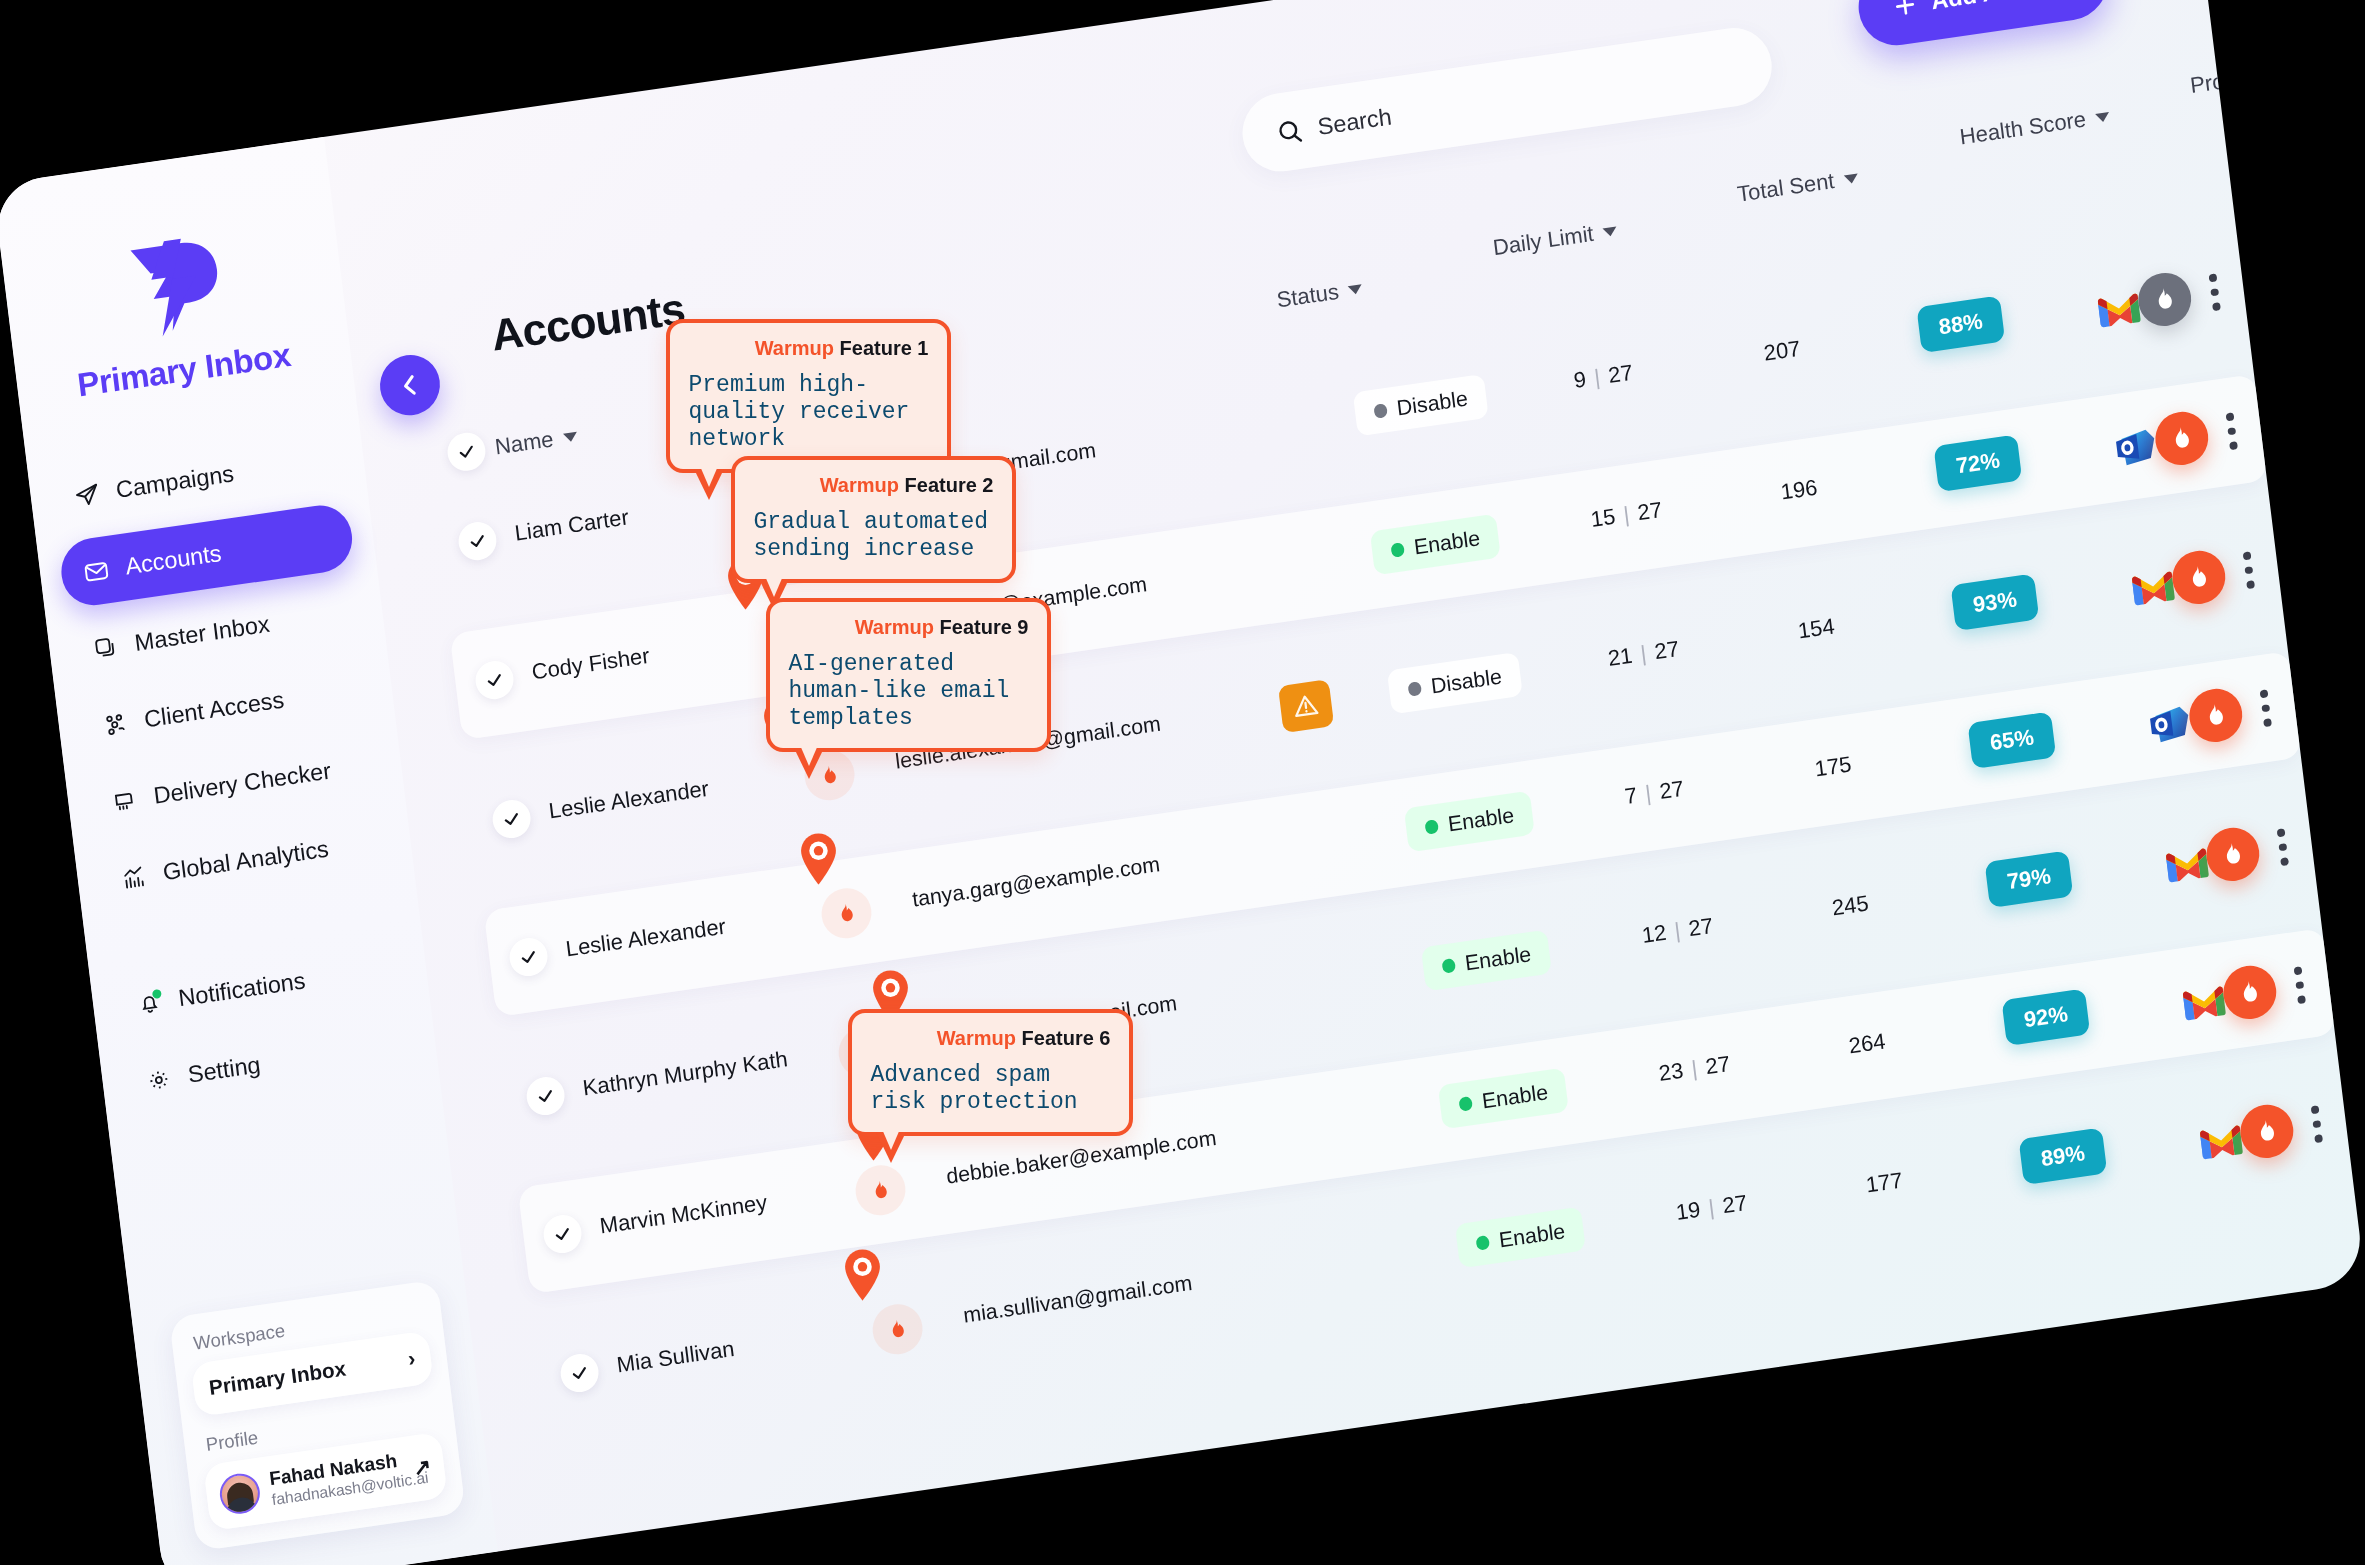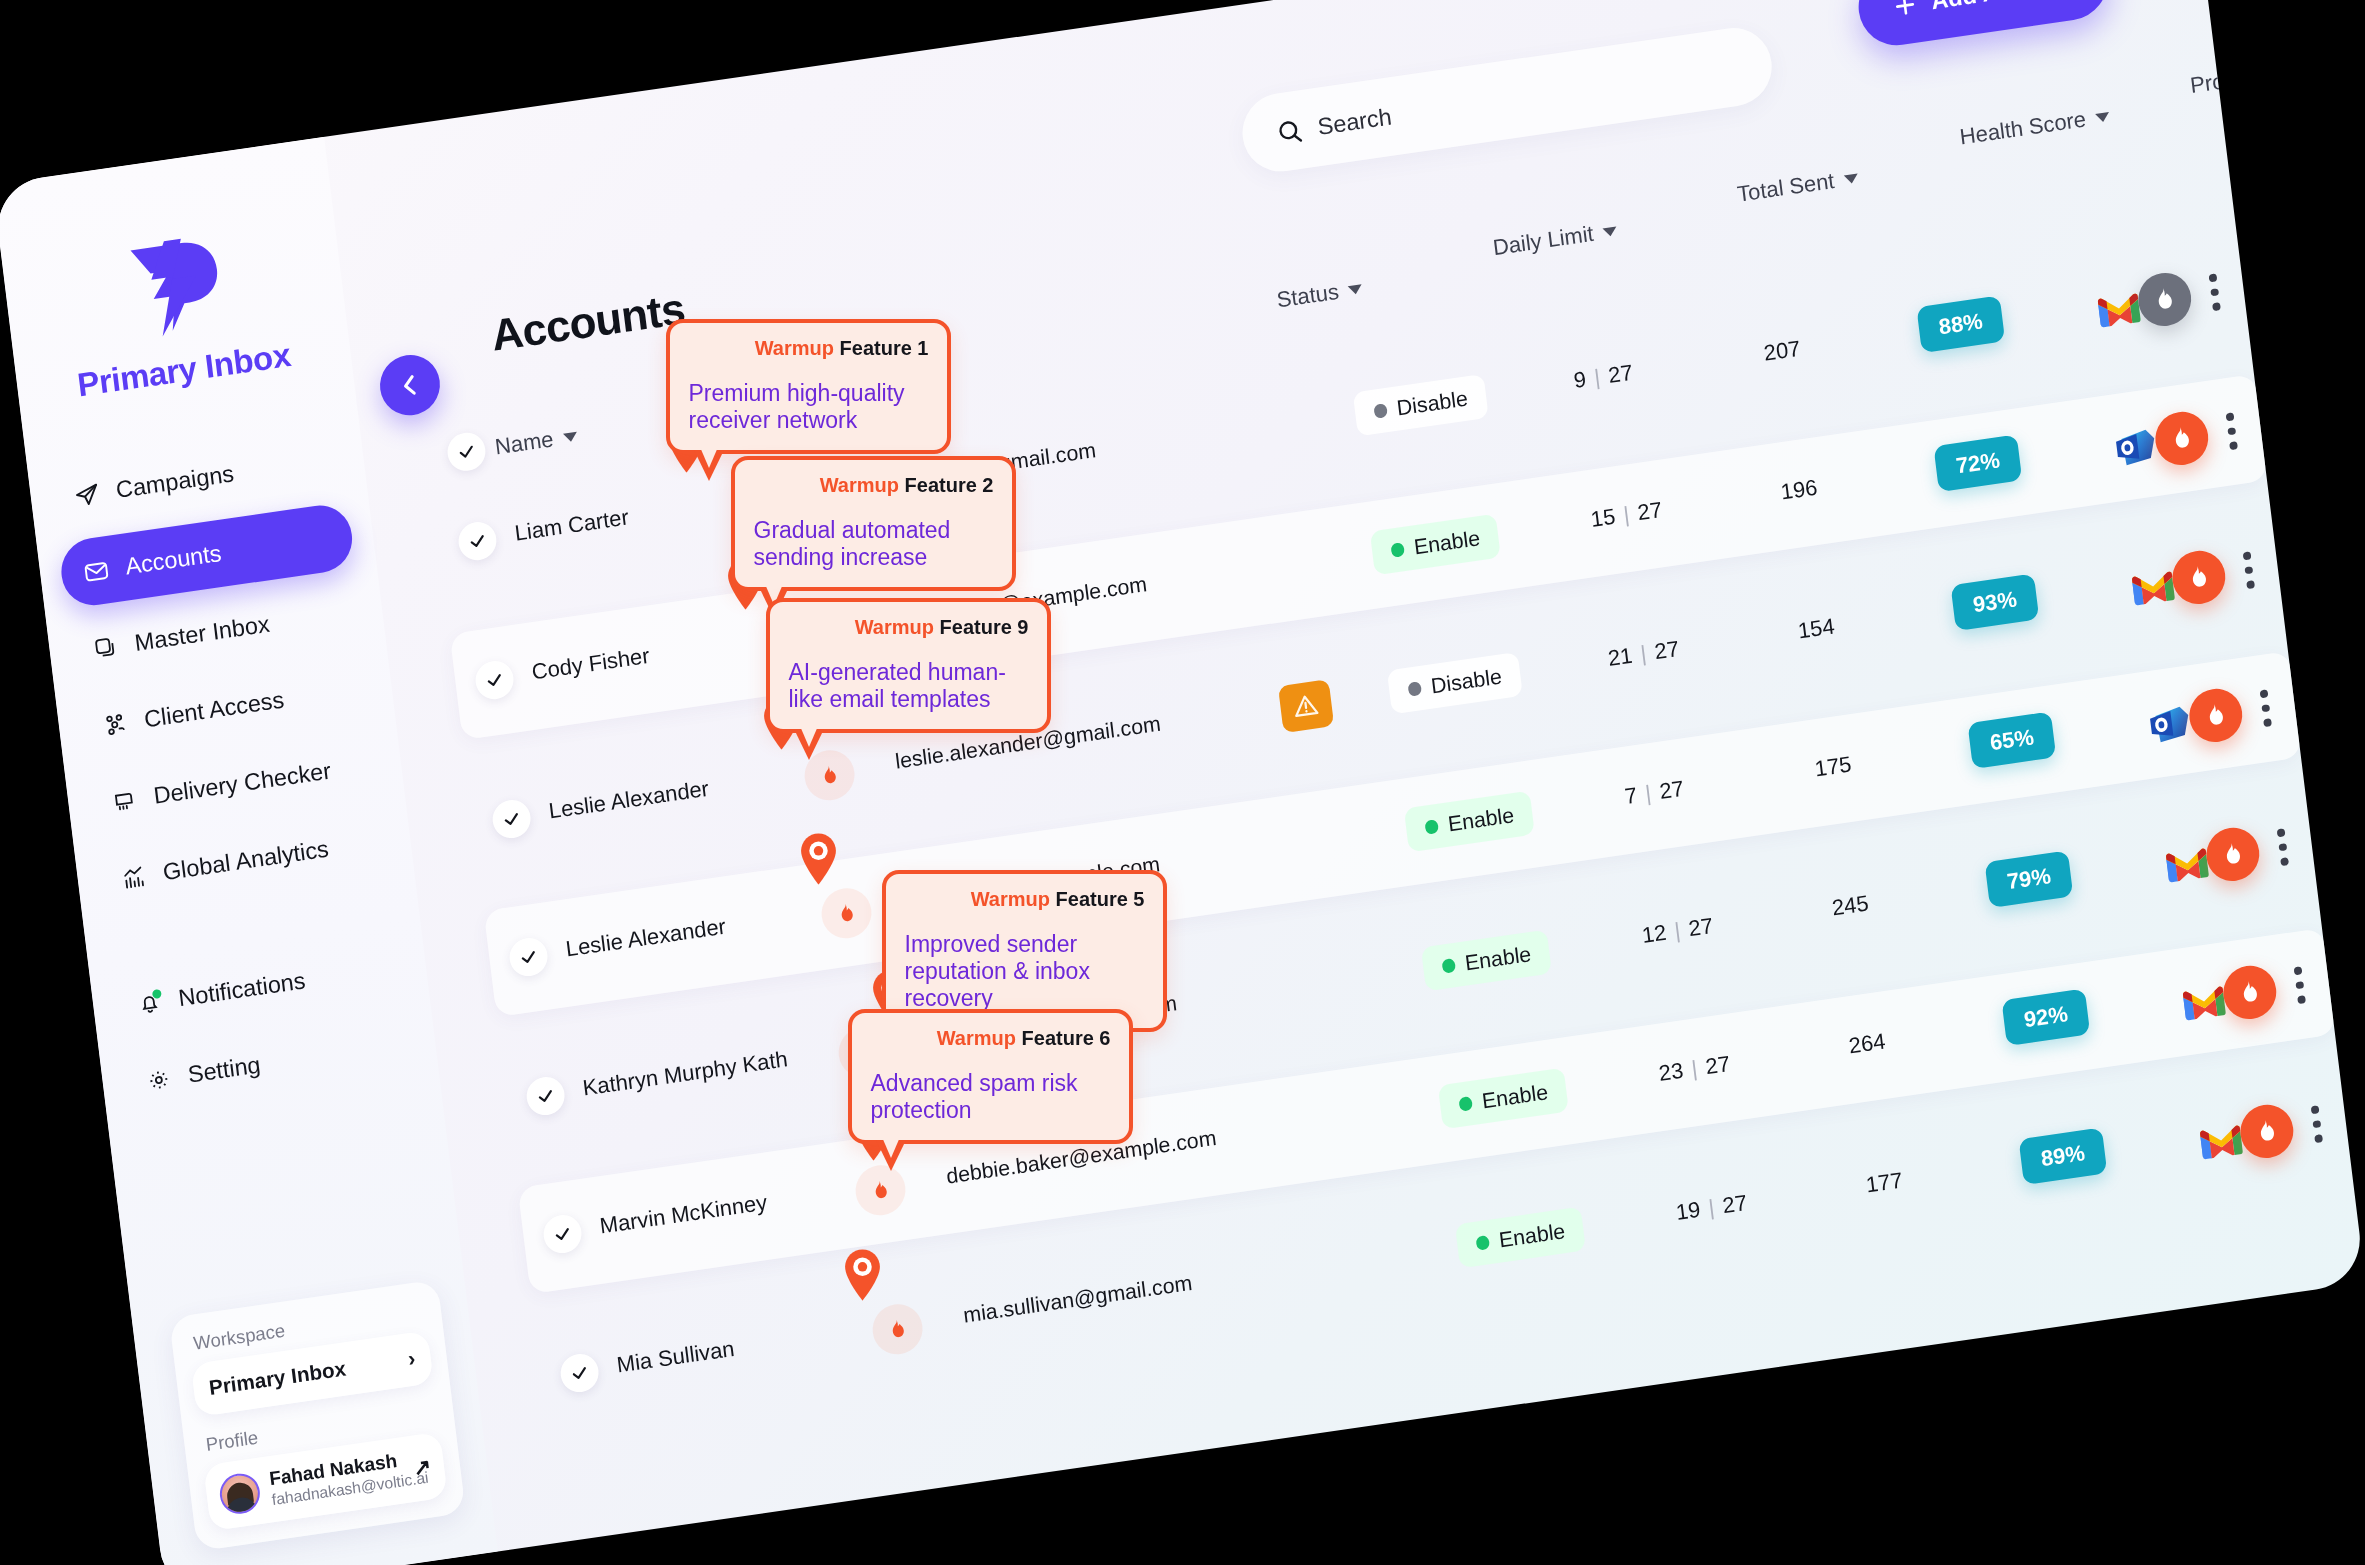--- a/index.html
+++ b/index.html
@@ -182,21 +182,21 @@
   
   #annot { position: absolute; inset: 0; pointer-events: none; z-index: 60; }
   .ann { position: absolute; transform-origin: 0 0; }
   .bubble {
     position: relative; background: #fdece5; border: 4.3px solid #f4532a;
     border-radius: 17px; padding: 14.2px 18.5px 15.7px 18.5px; width: max-content;
     max-width: 285px; box-shadow: 0 7.1px 20px rgba(244,83,42,.14);
   }
   .bubble .t1 { font-size: 20px; font-weight: 700; color: #15161c; line-height: 1.12; text-align: right; }
   .bubble .t1 .w { color: #f4532a; }
-  .bubble .t2 { font-size: 23px; color: #6d28d9; line-height: 1.18; margin-top: 20px; }
+  .bubble .t2 { font-size: 23px; color: #0c4a6e; line-height: 1.18; margin-top: 12px; font-family: Liberation Mono, monospace; }
   .bubble .tail {
     position: absolute; left: 24px; bottom: -31px;
     width: 0; height: 0;
     border-left: 15.7px solid transparent; border-right: 15.7px solid transparent;
     border-top: 31px solid #f4532a;
   }
   .bubble .tail::after {
     content: ""; position: absolute; left: -9.3px; top: -34px;
     border-left: 9.3px solid transparent; border-right: 9.3px solid transparent;
     border-top: 21.4px solid #fdece5;
@@ -843,30 +843,20 @@
       <div class="pin" style="left: 798px; top: 832px;"><svg viewBox="0 0 40 52" width="41" height="54">
           <path d="M20 1C10.6 1 3 8.6 3 18c0 12 17 33 17 33s17-21 17-33C37 8.6 29.4 1 20 1z" fill="#f4532a"></path>
           <circle cx="20" cy="18" r="9" fill="#fff"></circle>
           <circle cx="20" cy="18" r="4.6" fill="#f4532a"></circle>
         </svg></div>
       <div class="pin" style="left: 870px; top: 969px;"><svg viewBox="0 0 40 52" width="41" height="54">
           <path d="M20 1C10.6 1 3 8.6 3 18c0 12 17 33 17 33s17-21 17-33C37 8.6 29.4 1 20 1z" fill="#f4532a"></path>
           <circle cx="20" cy="18" r="9" fill="#fff"></circle>
           <circle cx="20" cy="18" r="4.6" fill="#f4532a"></circle>
         </svg></div>
-      <div class="ann" style="left: 882px; top: 870px;">
-    <div class="bubble">
-      <div class="t1">
-        <span class="w">Warmup</span>
-        <span>Feature 5</span>
-      </div>
-      <div class="t2">Improved sender reputation &amp; inbox recovery</div>
-      <i class="tail"></i>
-    </div>
-      </div>
       <div class="pin" style="left: 853px; top: 1108px;"><svg viewBox="0 0 40 52" width="41" height="54">
           <path d="M20 1C10.6 1 3 8.6 3 18c0 12 17 33 17 33s17-21 17-33C37 8.6 29.4 1 20 1z" fill="#f4532a"></path>
           <circle cx="20" cy="18" r="9" fill="#fff"></circle>
           <circle cx="20" cy="18" r="4.6" fill="#f4532a"></circle>
         </svg></div>
       <div class="ann" style="left: 848px; top: 1009px;">
     <div class="bubble">
       <div class="t1">
         <span class="w">Warmup</span>
         <span>Feature 6</span>

